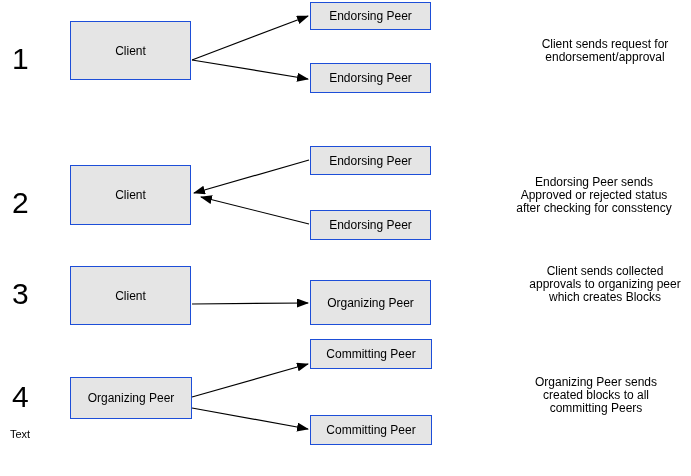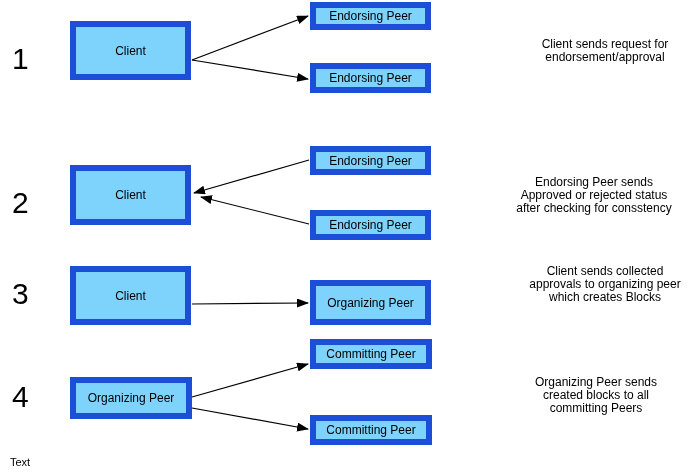--- a/index.html
+++ b/index.html
@@ -8,22 +8,22 @@
     width: 691px;
     height: 476px;
     background: #ffffff;
     font-family: "Liberation Sans", sans-serif;
     color: #000000;
     overflow: hidden;
   }
   .box {
     position: absolute;
     box-sizing: border-box;
-    border: 6px solid #1d4ed8;
-    background: #7dd3fc;
+    border: 1px solid #1d4ed8;
+    background: #e5e5e5;
     display: flex;
     align-items: center;
     justify-content: center;
     font-size: 12px;
     z-index: 1;
   }
   .step-number {
     position: absolute;
     font-size: 30px;
     line-height: 30px;
@@ -35,21 +35,21 @@
     width: 200px;
     text-align: center;
     font-size: 12px;
     line-height: 13px;
     white-space: pre-line;
     z-index: 1;
   }
   .footer-label {
     position: absolute;
     left: 10px;
-    top: 456px;
+    top: 428px;
     font-size: 11px;
     z-index: 1;
   }
   svg.arrows {
     position: absolute;
     left: 0;
     top: 0;
     pointer-events: none;
     z-index: 2;
   }

